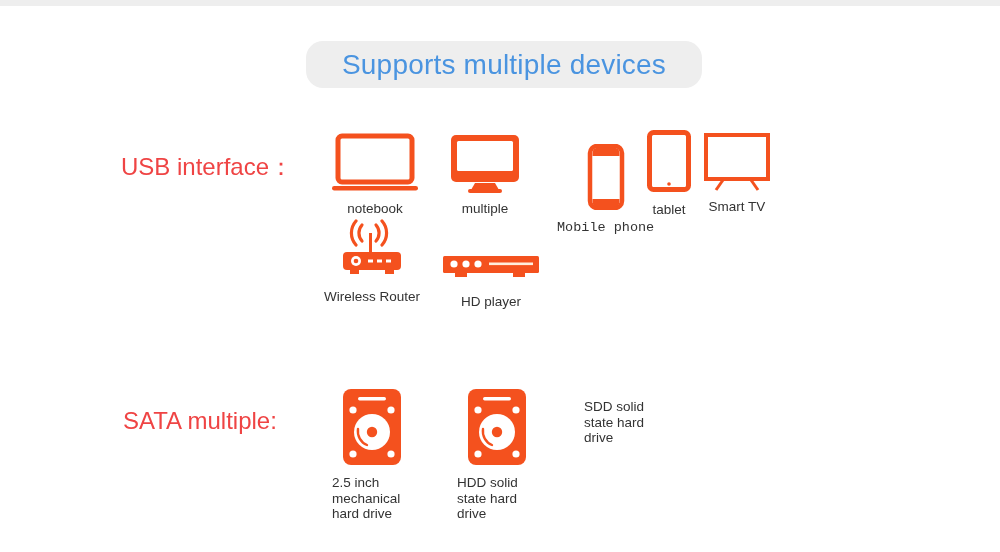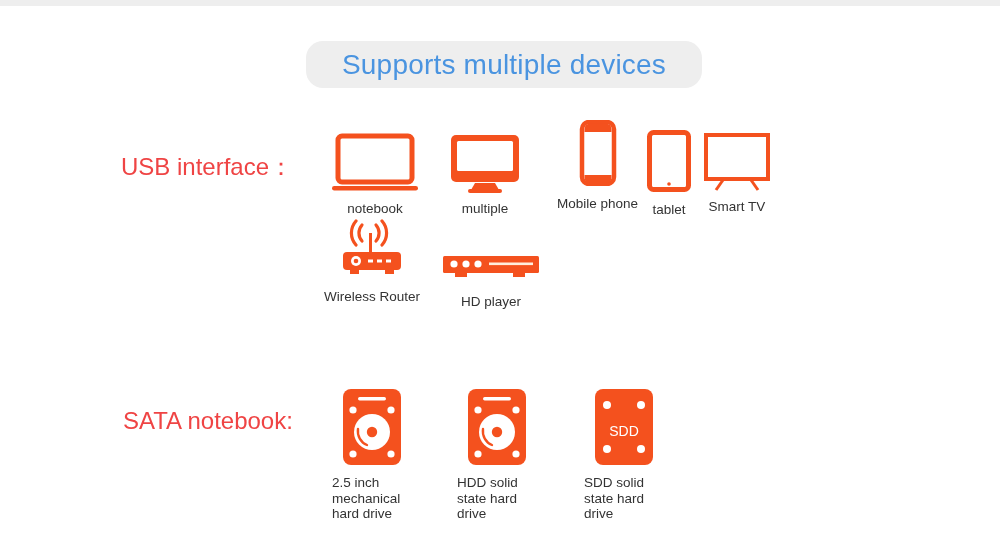--- a/index.html
+++ b/index.html
@@ -74,21 +74,21 @@
   .caption.multi {
     white-space: normal;
     text-align: left;
     width: 80px;
     line-height: 15.5px;
   }
 
   
   #cell-notebook  { left: 332px; top: 133px; }
   #cell-computer  { left: 449px; top: 133px; }
-  #cell-phone     { left: 557px; top: 120px; }
+  #cell-phone     { left: 557px; top: 144px; font-family: Liberation Mono, monospace; }
   #cell-tablet    { left: 629px; top: 130px; padding-left: 18px; }
   #cell-smarttv   { left: 703px; top: 133px; }
   
   #cell-router    { left: 324px; top: 219px; }
   #cell-hdplayer  { left: 443px; top: 255px; }
   
   #cell-hdd1      { left: 331px; top: 389px; }
   #cell-hdd2      { left: 456px; top: 389px; }
   #cell-sdd       { left: 583px; top: 389px; }
 
@@ -206,21 +206,21 @@
       <circle cx="23" cy="9" r="3.6" fill="#ffffff"></circle>
       <circle cx="35" cy="9" r="3.6" fill="#ffffff"></circle>
       <rect x="46" y="7.5" width="44" height="2.6" fill="#ffeedd"></rect>
       <rect x="12" y="18" width="12" height="4" fill="#f4511e"></rect>
       <rect x="70" y="18" width="12" height="4" fill="#f4511e"></rect>
     </svg>
   </div>
   <div class="caption cap-gap-13">HD player</div>
 </div>
 
-<div class="section-label" id="sata-label">SATA notebook:</div>
+<div class="section-label" id="sata-label">SATA multiple:</div>
 
 <div class="cell" id="cell-hdd1">
   <div class="icon-box">
     <svg width="58" height="76" viewBox="0 0 58 76">
       <rect x="0" y="0" width="58" height="76" rx="8" ry="8" fill="#f4511e"></rect>
       <rect x="15" y="8" width="28" height="3.5" rx="1.7" ry="1.7" fill="#ffffff"></rect>
       <circle cx="10" cy="21" r="3.6" fill="#ffffff"></circle>
       <circle cx="48" cy="21" r="3.6" fill="#ffffff"></circle>
       <circle cx="10" cy="65" r="3.6" fill="#ffffff"></circle>
       <circle cx="48" cy="65" r="3.6" fill="#ffffff"></circle>
@@ -243,24 +243,14 @@
       <circle cx="48" cy="65" r="3.6" fill="#ffffff"></circle>
       <circle cx="29" cy="43" r="18" fill="#ffffff"></circle>
       <circle cx="29" cy="43" r="5.2" fill="#f4511e"></circle>
       <path d="M15 40 a15 15 0 0 0 9 16" fill="none" stroke="#f4511e" stroke-width="2.4" stroke-linecap="round"></path>
     </svg>
   </div>
   <div class="caption multi cap-gap-10">HDD solid state hard drive</div>
 </div>
 
 <div class="cell" id="cell-sdd">
-  <div class="icon-box">
-    <svg width="58" height="76" viewBox="0 0 58 76">
-      <rect x="0" y="0" width="58" height="76" rx="8" ry="8" fill="#f4511e"></rect>
-      <circle cx="12" cy="16" r="4" fill="#ffffff"></circle>
-      <circle cx="46" cy="16" r="4" fill="#ffffff"></circle>
-      <circle cx="12" cy="60" r="4" fill="#ffffff"></circle>
-      <circle cx="46" cy="60" r="4" fill="#ffffff"></circle>
-      <text x="29" y="43" text-anchor="middle" dominant-baseline="middle" font-family="Liberation Sans, sans-serif" font-size="14" fill="#ffffff">SDD</text>
-    </svg>
-  </div>
   <div class="caption multi cap-gap-10">SDD solid state hard drive</div>
 </div>
 
 </body></html>

